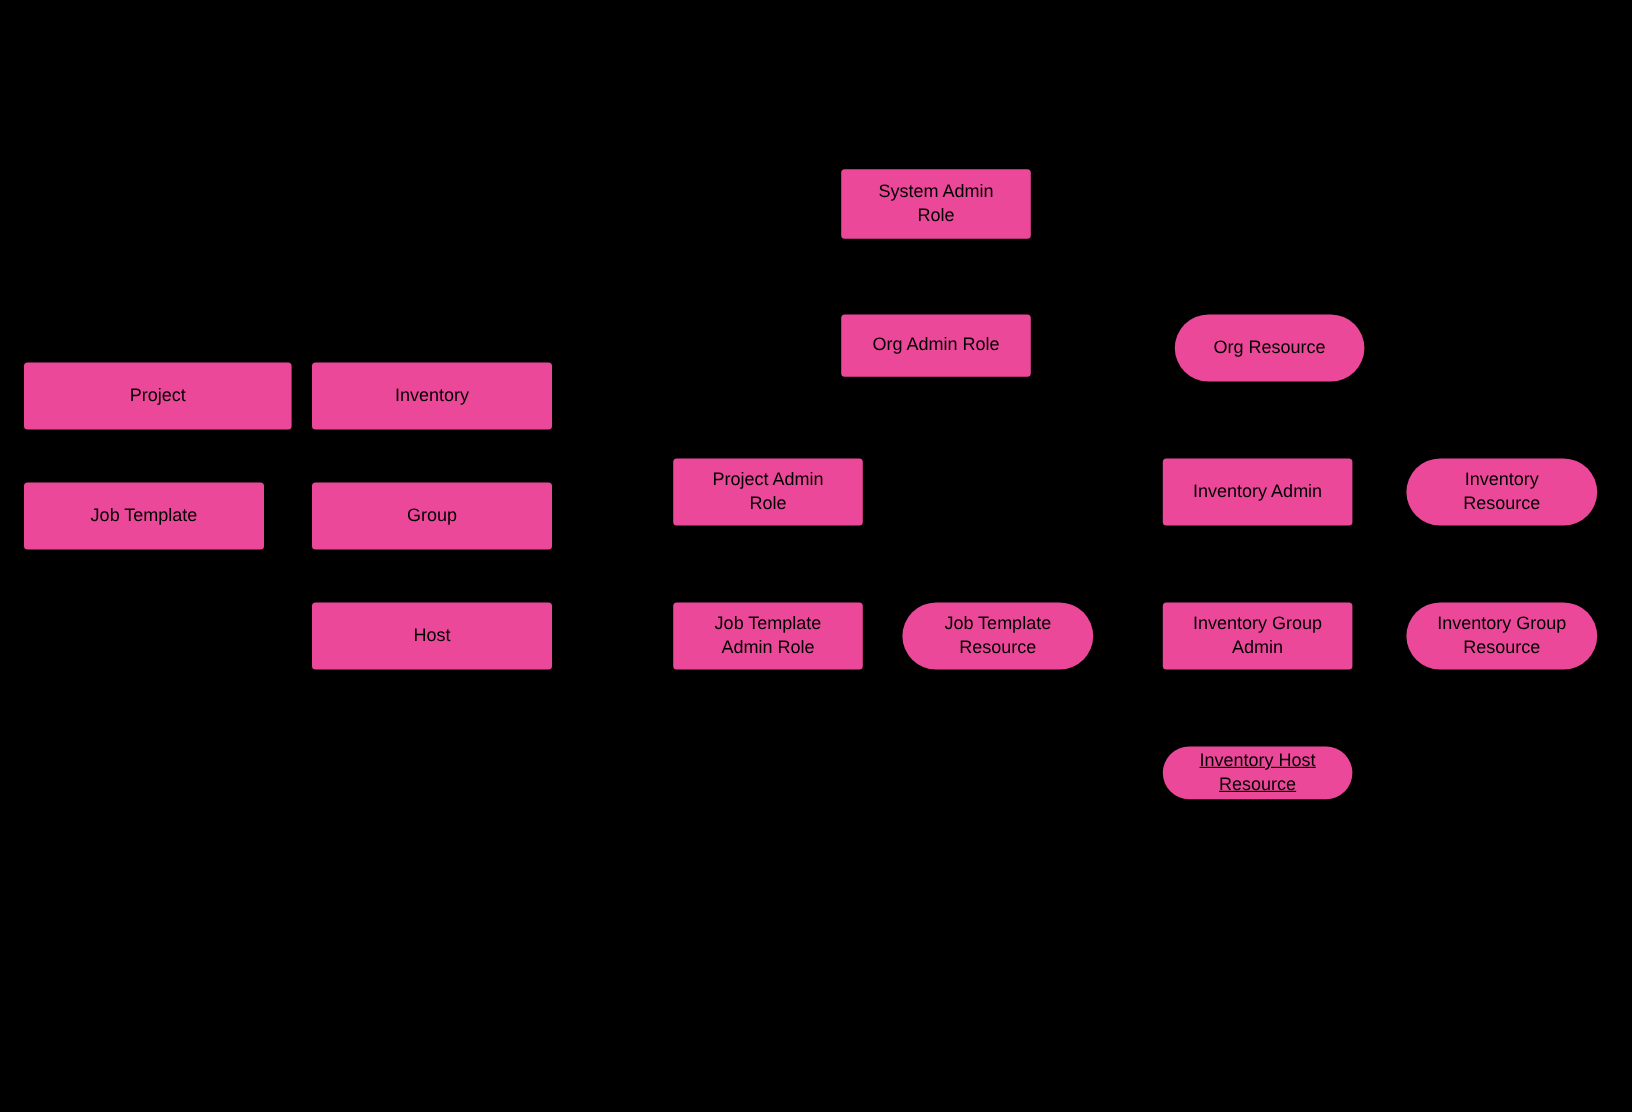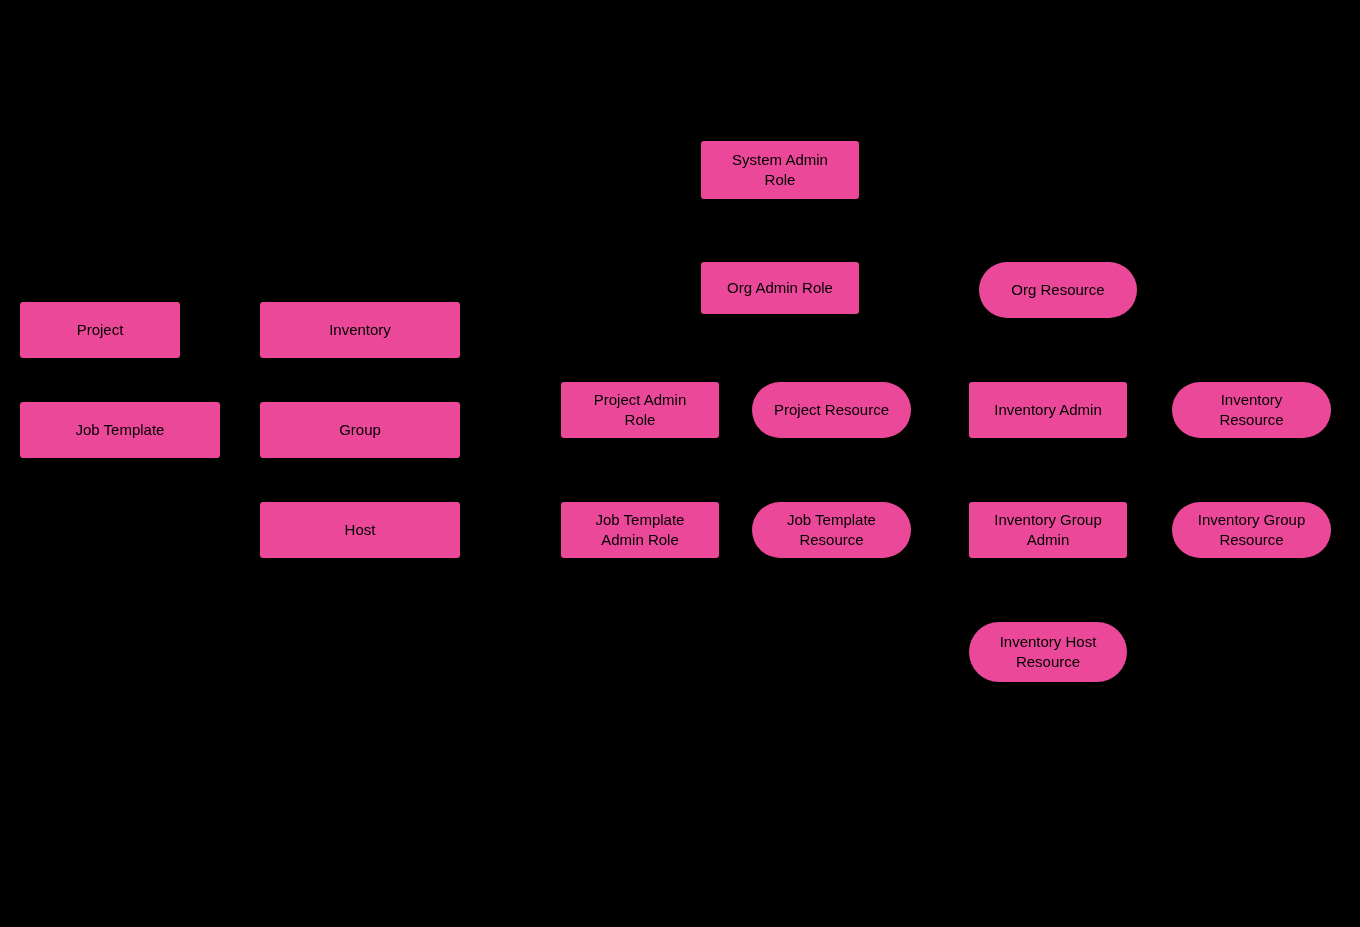--- a/index.html
+++ b/index.html
@@ -33,38 +33,37 @@
     border-radius: 3px;
   }
   .node.pill {
     border-radius: 999px;
   }
 </style>
 </head>
 <body>
 
 <div id="canvas">
-    <div class="node rect" style="left: 20px; top: 302px; width: 160px; height: 56px;">Project</div>
+    <div class="node rect" style="left: 20px; top: 302px; width: 223px; height: 56px;">Project</div>
     <div class="node rect" style="left: 260px; top: 302px; width: 200px; height: 56px;">Inventory</div>
     <div class="node rect" style="left: 20px; top: 402px; width: 200px; height: 56px;">Job Template</div>
     <div class="node rect" style="left: 260px; top: 402px; width: 200px; height: 56px;">Group</div>
     <div class="node rect" style="left: 260px; top: 502px; width: 200px; height: 56px;">Host</div>
     <div class="node rect" style="left: 701px; top: 141px; width: 158px; height: 58px;">System Admin
 Role</div>
     <div class="node rect" style="left: 701px; top: 262px; width: 158px; height: 52px;">Org Admin Role</div>
     <div class="node pill" style="left: 979px; top: 262px; width: 158px; height: 56px;">Org Resource</div>
     <div class="node rect" style="left: 561px; top: 382px; width: 158px; height: 56px;">Project Admin
 Role</div>
-    <div class="node pill" style="left: 752px; top: 382px; width: 159px; height: 56px;">Project Resource</div>
     <div class="node rect" style="left: 969px; top: 382px; width: 158px; height: 56px;">Inventory Admin</div>
     <div class="node pill" style="left: 1172px; top: 382px; width: 159px; height: 56px;">Inventory
 Resource</div>
     <div class="node rect" style="left: 561px; top: 502px; width: 158px; height: 56px;">Job Template
 Admin Role</div>
     <div class="node pill" style="left: 752px; top: 502px; width: 159px; height: 56px;">Job Template
 Resource</div>
     <div class="node rect" style="left: 969px; top: 502px; width: 158px; height: 56px;">Inventory Group
 Admin</div>
     <div class="node pill" style="left: 1172px; top: 502px; width: 159px; height: 56px;">Inventory Group
 Resource</div>
-    <div class="node pill" style="left: 969px; top: 622px; width: 158px; height: 60px;">Inventory Host
+    <div class="node pill" style="left: 969px; top: 622px; width: 158px; height: 44px; text-decoration: underline;">Inventory Host
 Resource</div>
   </div>
 
 </body></html>

